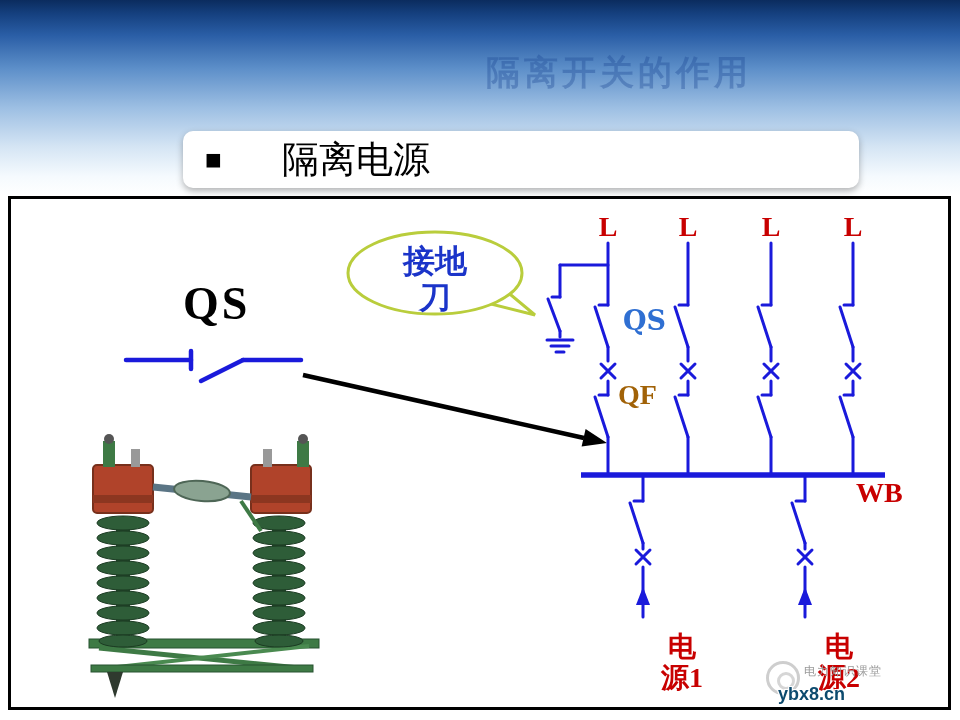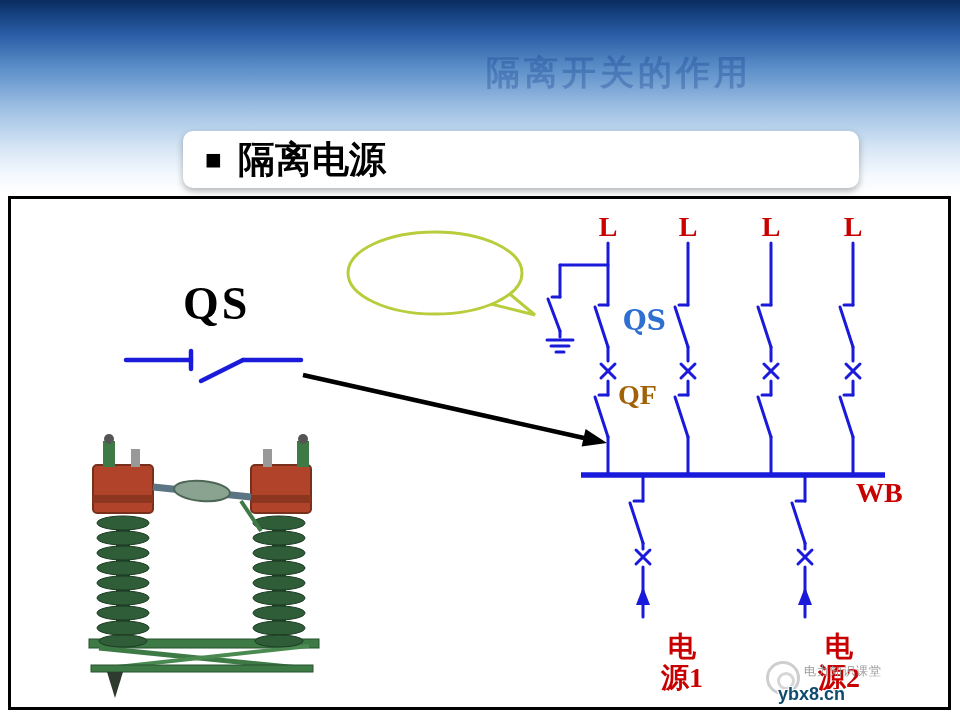--- a/index.html
+++ b/index.html
@@ -21,21 +21,21 @@
     color:rgba(25,70,145,0.35);
   }
   .title-bar {
     position:absolute; left:183px; top:131px; width:676px; height:57px;
     background:#ffffff; border-radius:10px;
     box-shadow:0 3px 7px rgba(0,0,0,0.3);
     display:flex; align-items:center; gap:16px;
     padding-left:22px; box-sizing:border-box;
   }
   .title-bullet { font-size:28px; color:#000; line-height:1; }
-  .title-text   { font-size:37px; font-weight:bold; color:#000; }
+  .title-text   { font-size:37px; font-weight:normal; color:#000;margin-left:44px; }
 
   
   .panel {
     position:absolute; left:8px; top:196px; width:943px; height:514px;
     background:#fff; border:3px solid #000; box-sizing:border-box;
   }
   .panel svg { position:absolute; left:0; top:0; }
 
   
   .ck   { stroke:var(--circuit-blue,#1a1adb); stroke-width:3; fill:none; stroke-linecap:round; }
@@ -245,20 +245,24 @@
       </g>
     </svg>
 
     <div class="lbl lbl-L lbl-L1">L</div>
     <div class="lbl lbl-L lbl-L2">L</div>
     <div class="lbl lbl-L lbl-L3">L</div>
     <div class="lbl lbl-L lbl-L4">L</div>
 
     <div class="lbl lbl-qs-big">QS</div>
 
+    <div class="bubble-text">
+      <span style="display:block">接地</span>
+      <span style="display:block">刀</span>
+    </div>
 
     <div class="lbl lbl-qs-small">QS</div>
     <div class="lbl lbl-qf">QF</div>
     <div class="lbl lbl-wb">WB</div>
 
     <div class="src-label src-label-1">
       <span style="display:block">电</span>
       <span style="display:block">源1</span>
     </div>
     <div class="src-label src-label-2">

